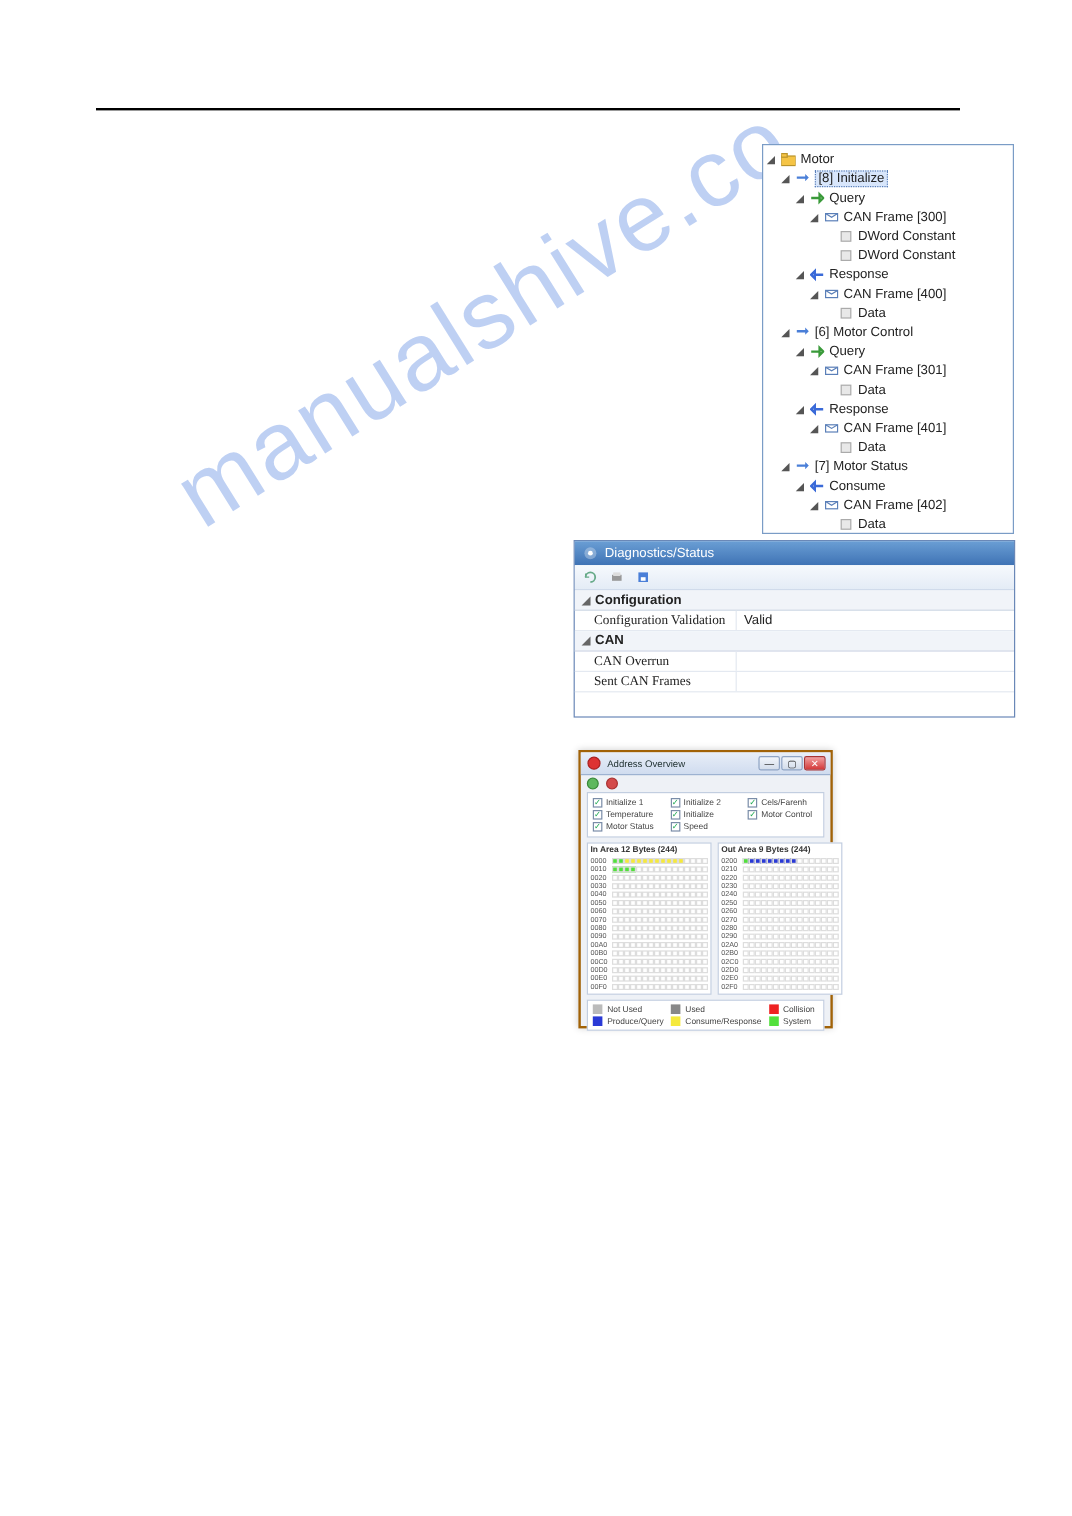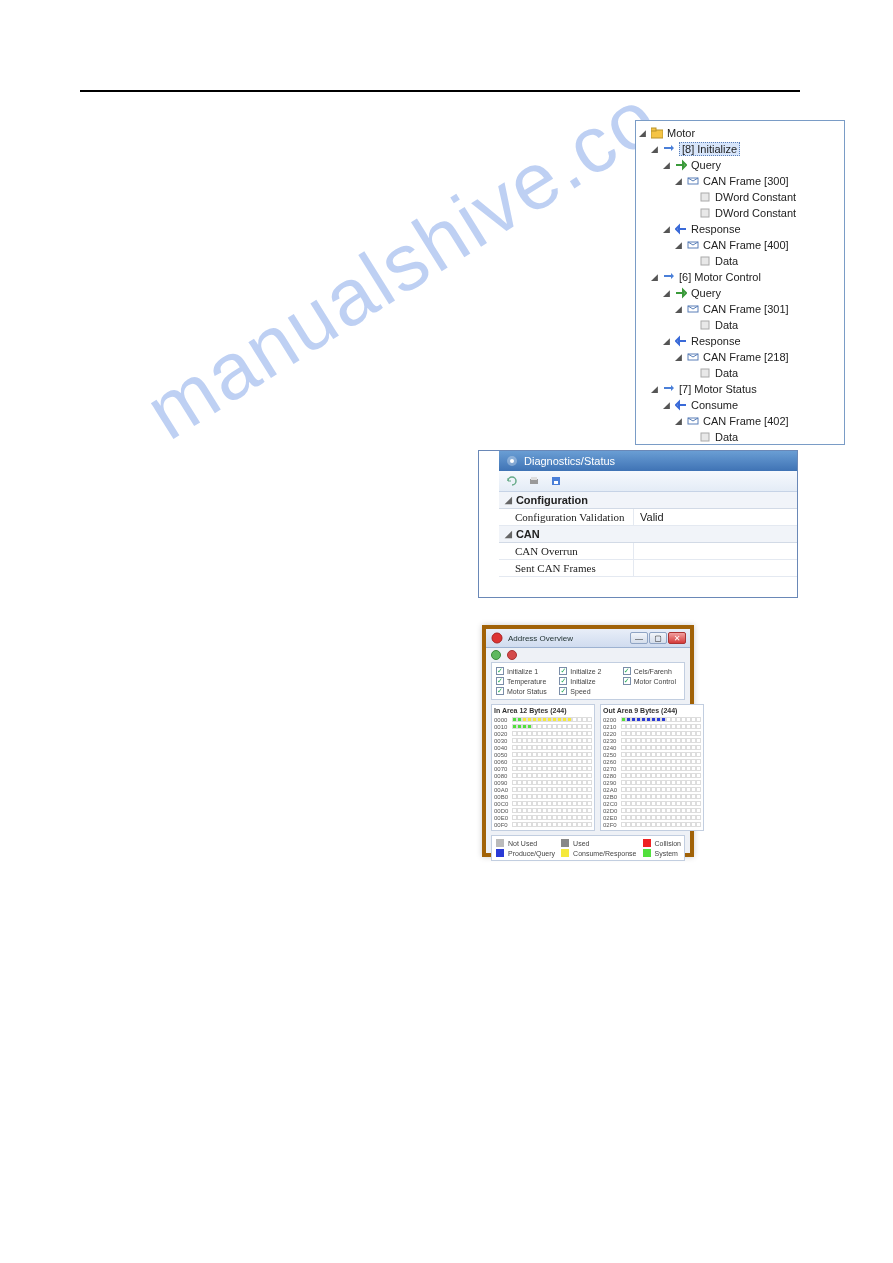--- a/index.html
+++ b/index.html
@@ -14,32 +14,32 @@
   .tree { padding: 4px 2px; }
   .tn { display: flex; align-items: center; gap: 3px; height: 16px; white-space: nowrap; }
   .toggle { width: 9px; height: 9px; display: inline-flex; align-items: center; justify-content: center; color: #555; font-size: 9px; }
   .ic { width: 14px; height: 14px; display: inline-flex; align-items: center; justify-content: center; }
   .ic svg { width: 12px; height: 12px; }
   .lbl { }
   .sel { background: #d8e6fb; border: 1px dotted #5a7fb8; padding: 0 2px; }
   .ind1 { padding-left: 12px; } .ind2 { padding-left: 24px; } .ind3 { padding-left: 36px; } .ind4 { padding-left: 48px; text-align: right; }
 
   
-  .diag { position: absolute; left: 478px; top: 450px; width: 320px; height: 148px; border: 1px solid #6a88b7; background: #fff; font-size: 11px; padding-left: 20px; }
+  .diag { position: absolute; left: 478px; top: 450px; width: 368px; height: 148px; border: 1px solid #6a88b7; background: #fff; font-size: 11px; }
   .diag-title { background: linear-gradient(#6a9ed4,#3f73b5); color: #fff; padding: 3px 6px; display: flex; align-items: center; gap: 5px; }
   .diag-tools { background: linear-gradient(#f6f9fd,#e4ecf6); border-bottom: 1px solid #c6d3e6; padding: 3px 6px; display: flex; gap: 8px; }
   .diag-body { }
   .grp-head { background: #f1f4f9; border-bottom: 1px solid #d2dae6; padding: 2px 6px; font-weight: bold; display: flex; align-items: center; gap: 4px; }
   .grp-head .tri { font-size: 9px; color: #666; }
   .row { display: flex; border-bottom: 1px solid #e4e9f1; }
   .cell-l { width: 135px; padding: 2px 6px 2px 16px; border-right: 1px solid #e4e9f1; font-family: Liberation Serif, serif; }
   .cell-r { flex: 1; padding: 2px 6px; }
 
   
-  .addr { position: absolute; left: 482px; top: 625px; width: 212px; height: 232px; border: 4px solid #a16207; background: #eef1f6; font-size: 8px; box-shadow: 0 0 6px rgba(0,0,0,0.2); }
+  .addr { position: absolute; left: 482px; top: 625px; width: 212px; height: 232px; border: 2px solid #a16207; background: #eef1f6; font-size: 8px; box-shadow: 0 0 6px rgba(0,0,0,0.2); }
   .addr-title { background: linear-gradient(#e8eef8,#d0dcef); display: flex; align-items: center; justify-content: space-between; padding: 2px 4px; border-bottom: 1px solid #9db2d1; }
   .addr-title .tt { display: flex; align-items: center; gap: 4px; color: #233; }
   .winbtns { display: flex; gap: 1px; }
   .winbtn { width: 18px; height: 12px; background: linear-gradient(#f2f5fa,#d4ddeb); border: 1px solid #8fa4c4; border-radius: 2px; display: flex; align-items: center; justify-content: center; font-size: 8px; color: #222; }
   .winbtn.close { background: linear-gradient(#f2a0a0,#d43a3a); color: #fff; border-color: #a33; }
   .addr-tools { padding: 2px 5px; display: flex; gap: 6px; }
   .dot { width: 10px; height: 10px; border-radius: 50%; background: #5fb85f; border: 1px solid #3a8a3a; }
   .dot.red { background: #d44a4a; border-color: #a33; }
   .chk-area { background: #fff; border: 1px solid #c2cee0; margin: 0 5px 4px; padding: 4px; display: grid; grid-template-columns: 1fr 1fr 1fr; gap: 2px 6px; font-size: 7px; color: #444; }
   .chk { display: flex; align-items: center; gap: 3px; }
@@ -198,21 +198,21 @@
           <span class="lbl">Response</span>
         </div>
     <div class="tn ind3">
           <span class="toggle">◢</span>
           <span class="ic">
             <svg viewBox="0 0 12 12">
               <rect x="1" y="3" width="10" height="6" fill="#fff" stroke="#5a7fb8"></rect>
               <path d="M1 3 L6 6 L11 3" fill="none" stroke="#5a7fb8"></path>
             </svg>
           </span>
-          <span class="lbl">CAN Frame [218]</span>
+          <span class="lbl">CAN Frame [401]</span>
         </div>
     <div class="tn ind4">
           <span class="toggle"></span>
           <span class="ic">
             <svg viewBox="0 0 12 12">
               <rect x="2" y="2" width="8" height="8" fill="#e8e8e8" stroke="#aaa"></rect>
             </svg>
           </span>
           <span class="lbl">Data</span>
         </div>

